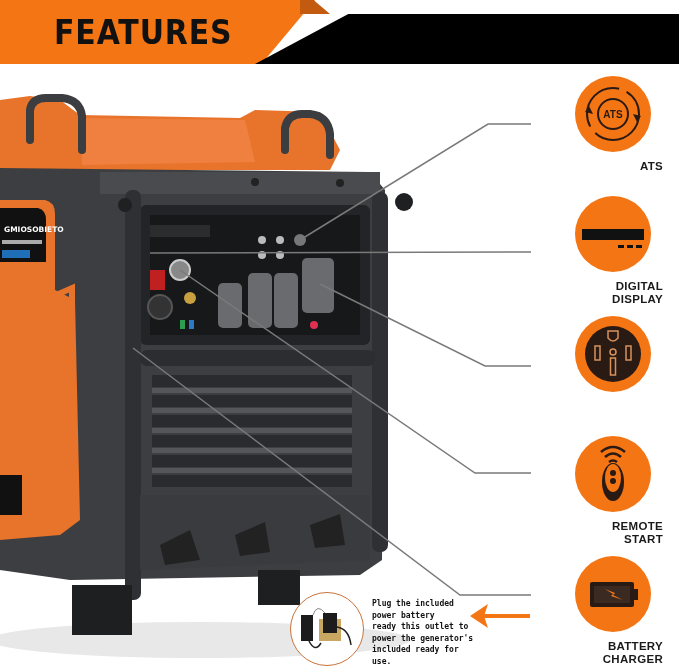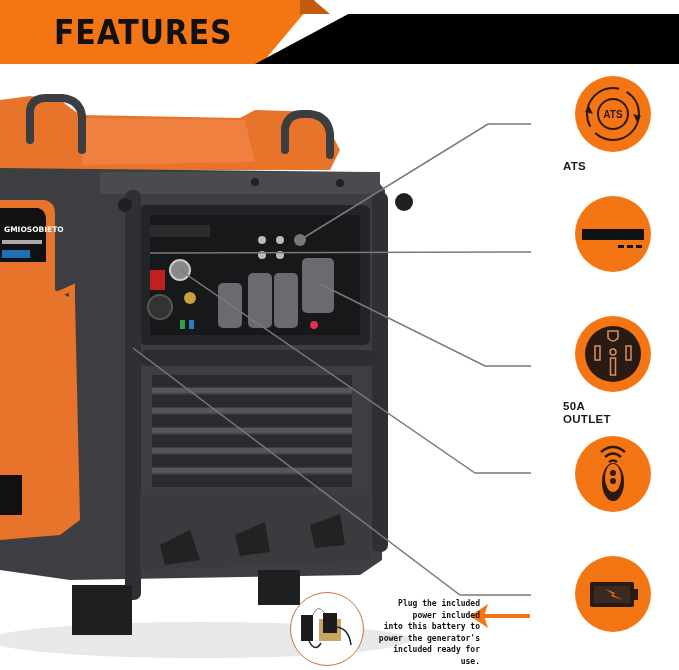--- a/index.html
+++ b/index.html
@@ -3,24 +3,24 @@
 <meta charset="utf-8">
 <style>
   html,body{margin:0;padding:0;background:#ffffff;}
   body{width:679px;height:670px;position:relative;overflow:hidden;font-family:"Liberation Sans",sans-serif;}
   .banner{position:absolute;left:0;top:0;width:679px;height:80px;}
   .banner-orange{position:absolute;left:0;top:0;width:315px;height:64px;background:#f47514;clip-path:polygon(0 0,100% 0,83% 100%,0 100%);}
   .banner-orange-tab{position:absolute;left:300px;top:0;width:30px;height:14px;background:#c25a10;clip-path:polygon(0 0,45% 0,100% 100%,0 100%);}
   .banner-black{position:absolute;left:255px;top:14px;width:424px;height:50px;background:#000;clip-path:polygon(22% 0,100% 0,100% 100%,0 100%);}
   .banner-title{position:absolute;left:54px;top:12px;font-family:"DejaVu Sans",sans-serif;font-weight:bold;font-size:34px;letter-spacing:1px;color:#111;transform:scaleX(0.88);transform-origin:left center;}
   .gen{position:absolute;left:0;top:64px;width:420px;height:606px;}
-  .feature{position:absolute;width:100px;text-align:left;}
+  .feature{position:absolute;width:100px;text-align:right;}
   .feature .icon{width:76px;height:76px;border-radius:50%;background:#f47514;margin:0 auto;position:relative;}
   .feature .label{font-weight:bold;font-size:11.5px;color:#1a1a1a;line-height:13px;margin-top:8px;letter-spacing:0.3px;}
-  .callout-text{position:absolute;left:372px;top:598px;width:108px;font-family:"DejaVu Sans Mono",monospace;font-weight:bold;font-size:8px;line-height:11.5px;color:#111;text-align:right;}
+  .callout-text{position:absolute;left:372px;top:598px;width:108px;font-family:"DejaVu Sans Mono",monospace;font-weight:bold;font-size:8px;line-height:11.5px;color:#111;text-align:left;}
   .adapter{position:absolute;left:290px;top:592px;width:72px;height:72px;border-radius:50%;border:1.5px solid #c8743a;background:#fff;overflow:hidden;}
   svg.lines{position:absolute;left:0;top:0;pointer-events:none;}
 </style>
 </head>
 <body>
 
 <div class="banner">
   <div class="banner-orange"></div>
   <div class="banner-orange-tab"></div>
   <div class="banner-black"></div>
@@ -136,73 +136,81 @@
 
 <div class="feature" style="left:563px;top:196px;">
   <div class="icon">
     <svg width="76" height="76" viewBox="0 0 76 76">
       <rect x="7" y="33" width="62" height="11" fill="#111"></rect>
       <rect x="43" y="49" width="6" height="3" fill="#111"></rect>
       <rect x="52" y="49" width="6" height="3" fill="#111"></rect>
       <rect x="61" y="49" width="6" height="3" fill="#111"></rect>
     </svg>
   </div>
+  <div class="label">
+    <div>DIGITAL</div>
+    <div>DISPLAY</div>
+  </div>
 </div>
 
 <div class="feature" style="left:563px;top:316px;">
   <div class="icon">
     <svg width="76" height="76" viewBox="0 0 76 76">
       <circle cx="38" cy="38" r="28" fill="#2a1a14"></circle>
       <path d="M33 15 L43 15 L43 22 Q38 28 33 22 Z" fill="none" stroke="#d8925a" stroke-width="1.5"></path>
       <rect x="20" y="30" width="5" height="14" fill="none" stroke="#d8925a" stroke-width="1.5"></rect>
       <rect x="51" y="30" width="5" height="14" fill="none" stroke="#d8925a" stroke-width="1.5"></rect>
       <circle cx="38" cy="36" r="3" fill="none" stroke="#d8925a" stroke-width="1.5"></circle>
       <rect x="35.5" y="42" width="5" height="17" fill="none" stroke="#d8925a" stroke-width="1.5"></rect>
     </svg>
-  </div>
-  <div class="label">
-    <div>50A</div>
-    <div>OUTLET</div>
   </div>
 </div>
 
 <div class="feature" style="left:563px;top:436px;">
   <div class="icon">
     <svg width="76" height="76" viewBox="0 0 76 76">
       <path d="M26 16 Q38 6 50 16" fill="none" stroke="#2a1a14" stroke-width="2.5"></path>
       <path d="M30 21 Q38 14 46 21" fill="none" stroke="#2a1a14" stroke-width="2.5"></path>
       <path d="M34 26 Q38 23 42 26" fill="none" stroke="#2a1a14" stroke-width="2.5"></path>
       <ellipse cx="38" cy="46" rx="11" ry="19" fill="#2a1a14"></ellipse>
       <ellipse cx="38" cy="42" rx="8" ry="14" fill="#f47514"></ellipse>
       <circle cx="38" cy="37" r="3" fill="#2a1a14"></circle>
       <circle cx="38" cy="45" r="3" fill="#2a1a14"></circle>
     </svg>
   </div>
+  <div class="label">
+    <div>REMOTE</div>
+    <div>START</div>
+  </div>
 </div>
 
 <div class="feature" style="left:563px;top:556px;">
   <div class="icon">
     <svg width="76" height="76" viewBox="0 0 76 76">
       <rect x="15" y="26" width="44" height="25" rx="2" fill="#2a1a14"></rect>
       <rect x="19" y="30" width="36" height="17" fill="#3a2a22"></rect>
       <rect x="59" y="33" width="4" height="11" fill="#2a1a14"></rect>
       <polygon points="30,33 40,37 38,39 48,44 36,40 38,38" fill="#f47514"></polygon>
     </svg>
+  </div>
+  <div class="label">
+    <div>BATTERY</div>
+    <div>CHARGER</div>
   </div>
 </div>
 
 <div class="adapter">
   <svg width="72" height="72" viewBox="0 0 72 72">
     <rect x="10" y="22" width="12" height="26" fill="#1c1c1c"></rect>
     <rect x="28" y="26" width="22" height="22" fill="#c8a860"></rect>
     <rect x="32" y="20" width="14" height="20" fill="#1c1c1c"></rect>
     <path d="M18 48 Q24 60 30 50" fill="none" stroke="#222" stroke-width="1.5"></path>
     <path d="M46 34 Q58 36 60 52" fill="none" stroke="#222" stroke-width="1.5"></path>
     <path d="M22 22 Q26 10 34 20" fill="none" stroke="#888" stroke-width="1"></path>
   </svg>
 </div>
 <div class="callout-text">
   <div>Plug the included</div>
-  <div>power included</div>
-  <div>into this battery to</div>
+  <div>power battery</div>
+  <div>ready this outlet to</div>
   <div>power the generator's</div>
   <div>included ready for use.</div>
 </div>
 
 </body></html>

